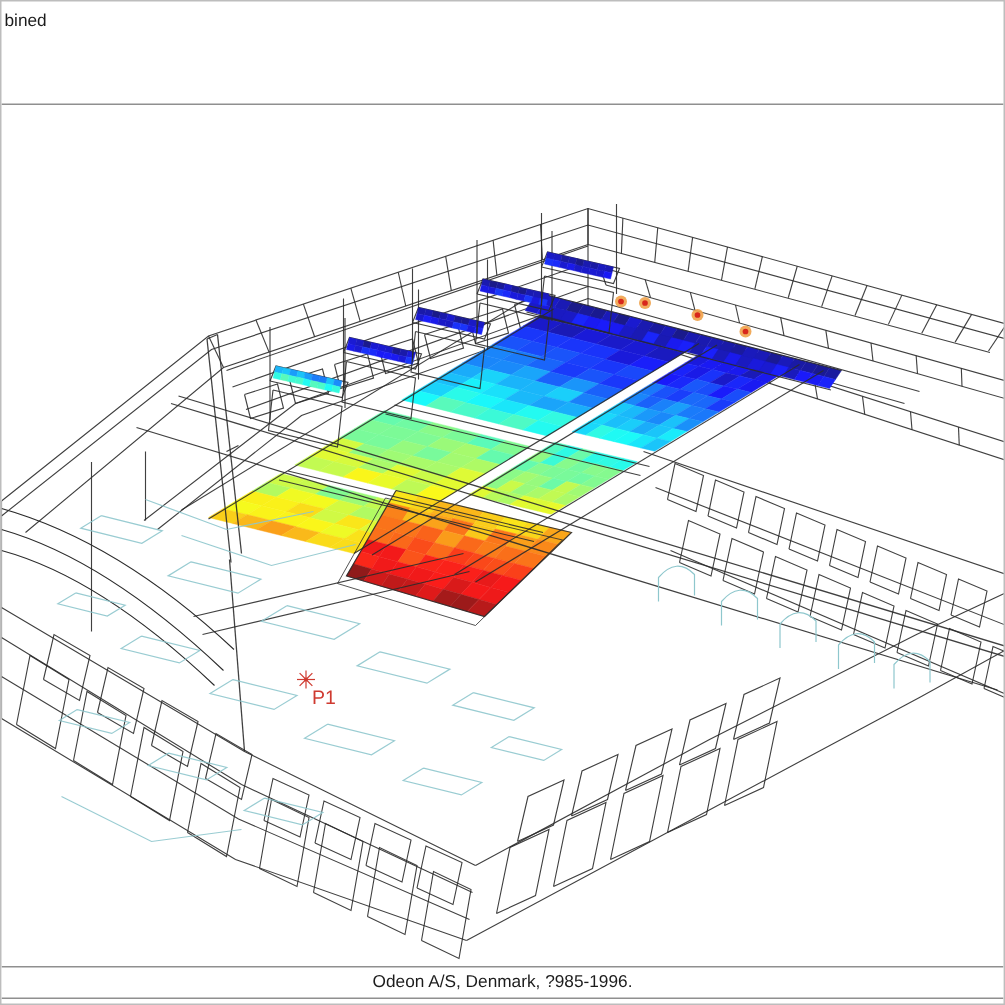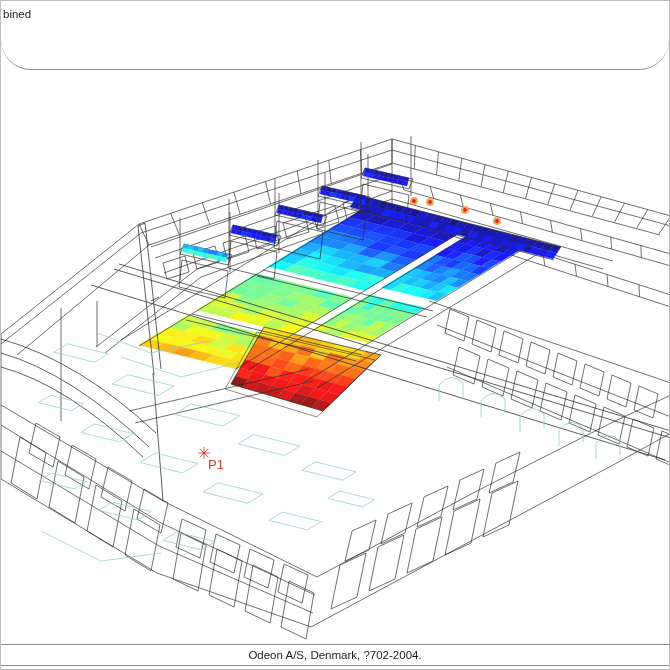--- a/index.html
+++ b/index.html
@@ -3,21 +3,21 @@
 <meta charset="utf-8">
 <style>
   html,body{margin:0;padding:0;background:#ffffff;}
   .page{
     position:relative;width:670px;height:670px;background:#ffffff;
     box-sizing:border-box;border:1px solid #bdbdbd;overflow:hidden;
     font-family:"Liberation Sans", sans-serif;
   }
   .hdr{
     position:absolute;top:0;left:0;right:0;height:68px;
-    border-bottom:1px solid #8f8f8f;z-index:3;border-radius:30px;
+    border-bottom:1px solid #8f8f8f;z-index:3;
   }
   .hdr-title{
     position:absolute;top:7px;left:2px;font-size:11.5px;color:#1c1c1c;
     white-space:nowrap;
   }
   .ftr{
     position:absolute;left:0;right:0;top:643px;height:20px;
     border-top:1px solid #8f8f8f;border-bottom:1px solid #8f8f8f;
     text-align:center;line-height:20px;font-size:11.5px;color:#1c1c1c;
     background:#ffffff;z-index:3;
@@ -662,16 +662,16 @@
         <line x1="203" y1="452" x2="197" y2="452" stroke="#cf3a30" stroke-width="0.8"></line>
         <line x1="203" y1="452" x2="198.7573593128807" y2="447.75735931288074" stroke="#cf3a30" stroke-width="0.8"></line>
         <line x1="203" y1="452" x2="203" y2="446" stroke="#cf3a30" stroke-width="0.8"></line>
         <line x1="203" y1="452" x2="207.2426406871193" y2="447.75735931288074" stroke="#cf3a30" stroke-width="0.8"></line>
         <circle cx="203" cy="452" r="1.3" fill="#cf3a30"></circle>
         <text x="207" y="468" fill="#cf3a30" font-size="13" font-family="&quot;Liberation Sans&quot;, sans-serif">P1</text>
       </g>
   </svg>
 
   <div class="ftr">
-    <span>Odeon A/S, Denmark, ?702-2004.</span>
+    <span>Odeon A/S, Denmark, ?985-1996.</span>
   </div>
 
 </div>
 
 </body></html>

